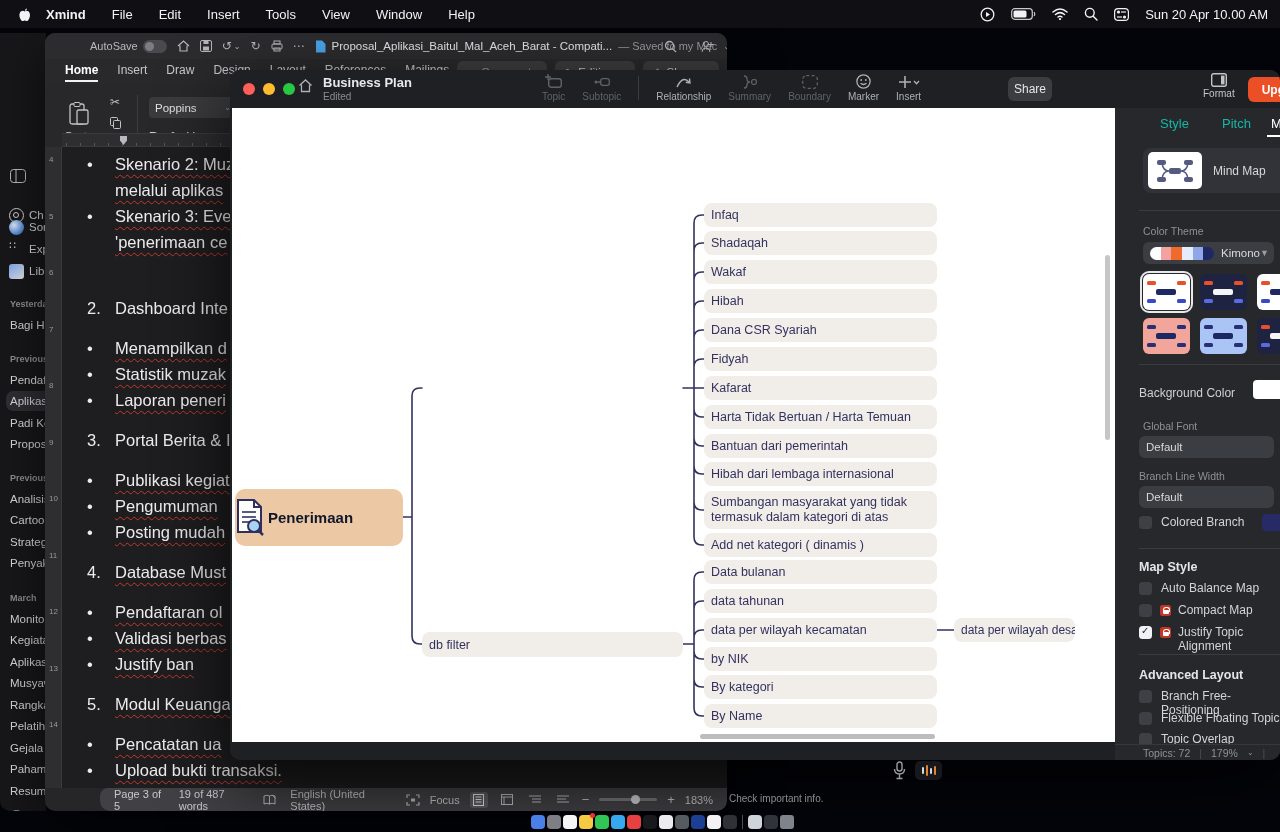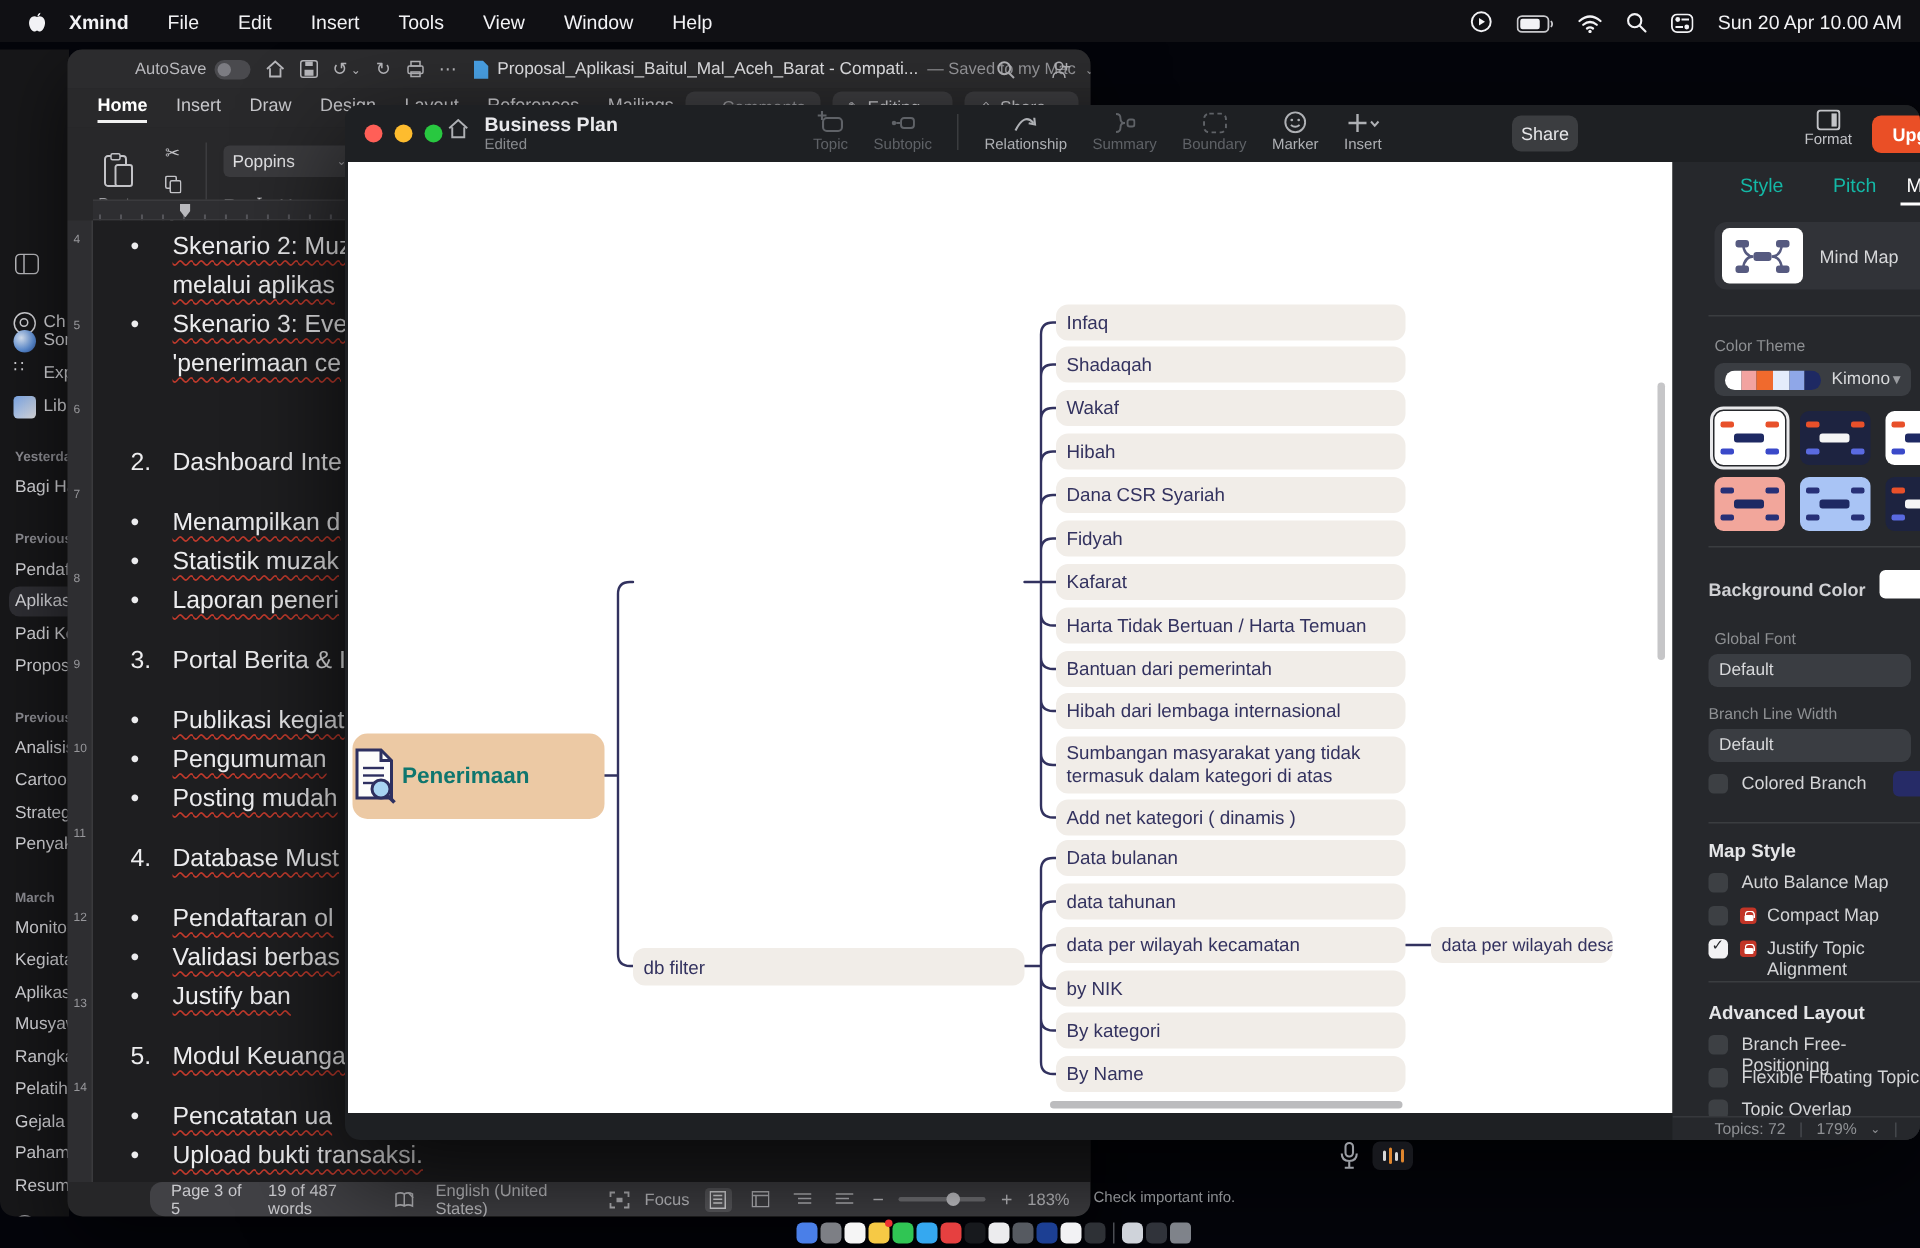--- a/index.html
+++ b/index.html
@@ -7,21 +7,21 @@
     font-family:"Liberation Sans","DejaVu Sans",sans-serif; }
   .abs { position:absolute; }
   #screen { position:relative; width:1280px; height:832px; background:#04050b; }
 
   
   #menubar { position:absolute; left:0; top:0; width:1280px; height:28px; background:#101014;
     display:flex; align-items:center; color:#f2f2f5; font-size:13px; z-index:50; }
   #mb-items { display:flex; gap:26px; margin-left:46px; }
   #mb-items .mb-item { cursor:default; }
   #mb-items .mb-item:first-child { font-weight:bold; }
-  #mb-right { position:absolute; right:12px; display:flex; align-items:flex-end; gap:16px; }
+  #mb-right { position:absolute; right:12px; display:flex; align-items:center; gap:16px; }
   #mb-clock { font-size:13px; }
 
   
   #gpt-win { position:absolute; left:0; top:33px; width:46px; height:778px; background:#171719;
     border-radius:0 0 0 10px; overflow:hidden; z-index:1; }
   .gpt-row { position:absolute; left:0; width:46px; height:20px; display:flex; align-items:center;
     color:#d6d6da; font-size:11.5px; white-space:nowrap; overflow:hidden; }
   .gpt-head { color:#8d8d93; font-size:9px; font-weight:bold; }
   .gpt-row .txt { margin-left:10px; }
   .gpt-row.withicon .txt { margin-left:5px; }
@@ -113,21 +113,21 @@
     color:#e6e6e8; font-size:12px; display:flex; align-items:center; justify-content:center; }
   .xm-right-tool { position:absolute; top:3px; display:flex; flex-direction:column; align-items:center; gap:1px; font-size:10px; color:#c3c4c8; }
   #xm-upgrade { position:absolute; left:1018px; top:7px; width:76px; height:25px; background:#ea4f26; border-radius:6px;
     color:#fff; font-size:12px; font-weight:bold; display:flex; align-items:center; justify-content:center; }
 
   #xm-canvas { position:absolute; left:2px; top:38px; width:883px; height:634px; background:#ffffff; }
   .mm-node { position:absolute; background:#f1ede8; border-radius:8px; color:#33325f; font-size:12.5px;
     display:flex; align-items:center; padding:0 7px; white-space:nowrap; overflow:hidden; }
   #mm-root { position:absolute; left:3px; top:381px; width:168px; height:57px; background:#ecc9a4; border-radius:10px; }
   #mm-root-label { position:absolute; left:33px; top:0; height:57px; display:flex; align-items:center;
-    color:#0f766e; font-size:15px; font-weight:bold; }
+    color:#0f172a; font-size:15px; font-weight:bold; }
   #mm-root-icon { position:absolute; left:-1px; top:9px; }
   .mm-tall { white-space:normal; line-height:15px; align-items:center; font-size:12.5px; }
   #xm-scroll-h { position:absolute; left:468px; top:626px; width:235px; height:5px; background:#bcbcbe; border-radius:3px; }
   #xm-scroll-v { position:absolute; left:873px; top:147px; width:5px; height:185px; background:#c6c6c8; border-radius:3px; }
 
   
   #xm-panel { position:absolute; left:885px; top:38px; width:165px; height:652px; background:#26282c; overflow:hidden;
     color:#d9dadc; font-size:12px; }
   .xp-tab { position:absolute; top:8px; font-size:13px; color:#14b8a6; }
   .xp-tab.active { color:#fff; }
@@ -811,21 +811,21 @@
             <span class="sbar" style="left: 34px; top: 25px; background: rgb(39, 48, 119);"></span>
           </div>
           <div class="thumb" style="left: 142px; top: 210px; background: rgb(29, 35, 64);">
             <span class="cbar" style="background: rgb(245, 245, 245);"></span>
             <span class="sbar" style="left: 4px; top: 7px; background: rgb(232, 80, 42);"></span>
             <span class="sbar" style="left: 4px; top: 25px; background: rgb(90, 106, 224);"></span>
           </div>
         </div>
 
       <div class="xp-div" style="top:256px;"></div>
-      <span class="xp-label2" style="top:278px;font-weight:bold;">Background Color</span>
+      <span class="xp-label2" style="top:278px;">Background Color</span>
       <span class="xp-swatch" style="left:138px;top:272px;width:34px;height:19px;background:#ffffff;"></span>
 
       <span class="xp-label" style="top:312px;">Global Font</span>
       <div class="xp-select" style="top:328px;left:24px;width:135px;">
         <span>Default</span>
       </div>
       <span class="xp-label" style="top:362px;left:24px;">Branch Line Width</span>
       <div class="xp-select" style="top:378px;left:24px;width:135px;">
         <span>Default</span>
       </div>

